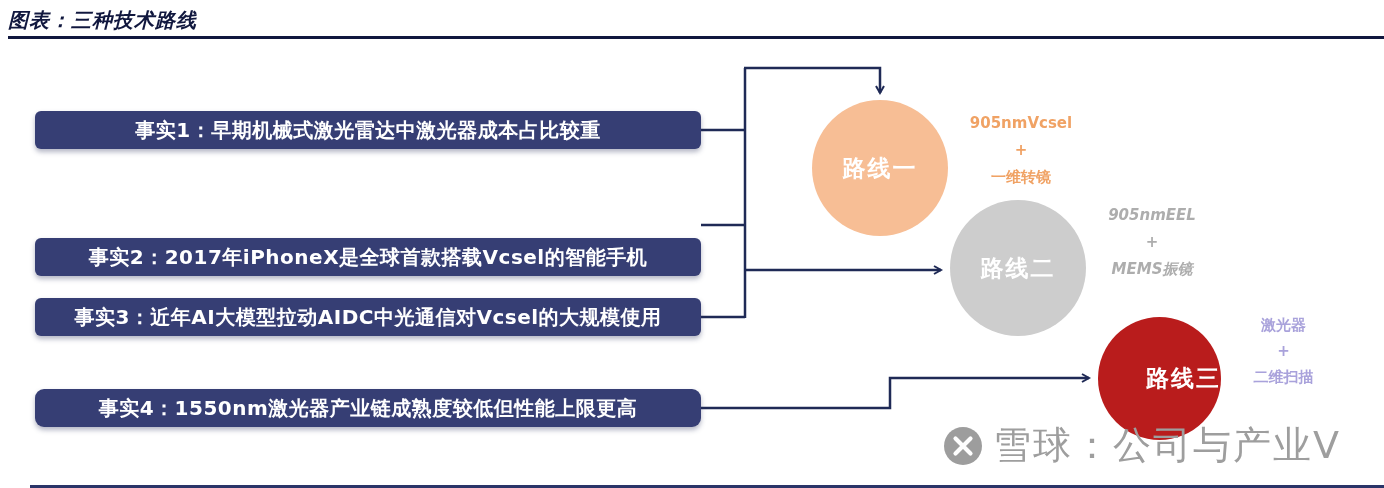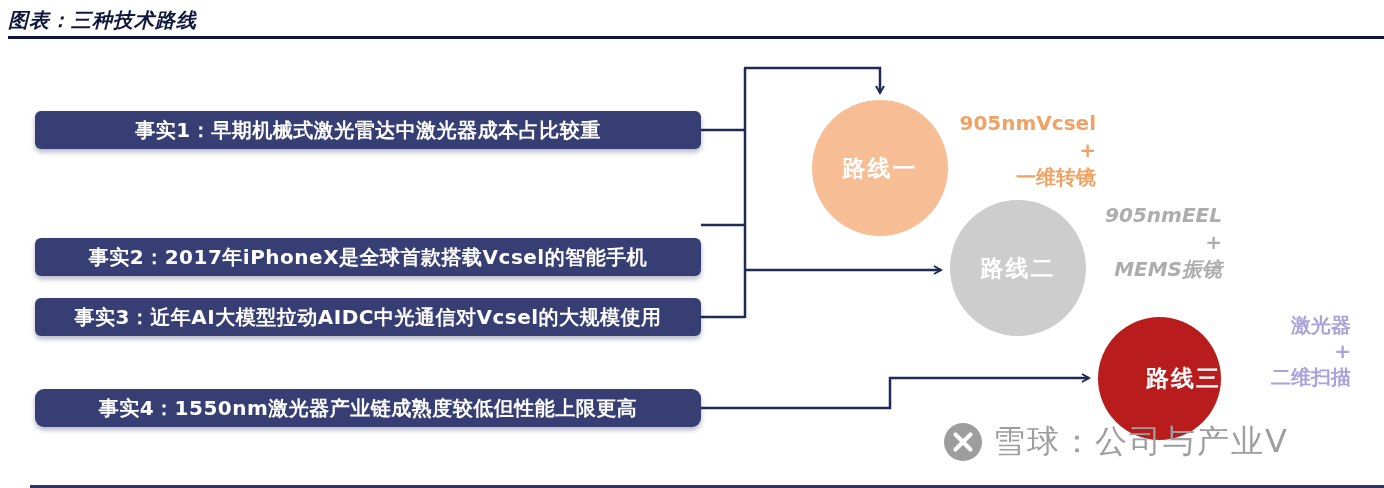--- a/index.html
+++ b/index.html
@@ -72,39 +72,39 @@
     font-size: 23px;
     letter-spacing: 2px;
   }
   .circle1 { left: 812px; top: 100px; width: 136px; height: 136px; background: #F7BE95; }
   .circle2 { left: 950px; top: 200px; width: 136px; height: 136px; background: #CDCDCD; }
   .circle3 { left: 1098px; top: 317px; width: 123px; height: 123px; background: #b91c1c; justify-content: flex-end; }
 
   
   .route-label {
     position: absolute;
-    text-align: right;
+    text-align: center;
     font-weight: bold;
-    font-size: 20px;
+    font-size: 15px;
     line-height: 27px;
     white-space: nowrap;
   }
   .label1 { left: 946px; top: 110px; width: 150px; color: #F0A264; }
   .label2 { left: 1082px; top: 202px; width: 140px; color: #ADADAD; font-style: italic; }
   .label3 { left: 1216px; top: 312px; width: 135px; color: #A9A2DB; line-height: 26px; }
 
   
   .watermark {
     position: absolute;
     left: 943px; top: 420px;
     display: flex;
     align-items: center;
     gap: 10px;
     color: #9E9E9E;
-    font-size: 32px;
+    font-size: 38px;
     letter-spacing: 2px;
     white-space: nowrap;
   }
 
   
   .bottom-rule {
     position: absolute;
     left: 30px; right: 0; bottom: 0;
     height: 3px;
     background: #2A3468;

